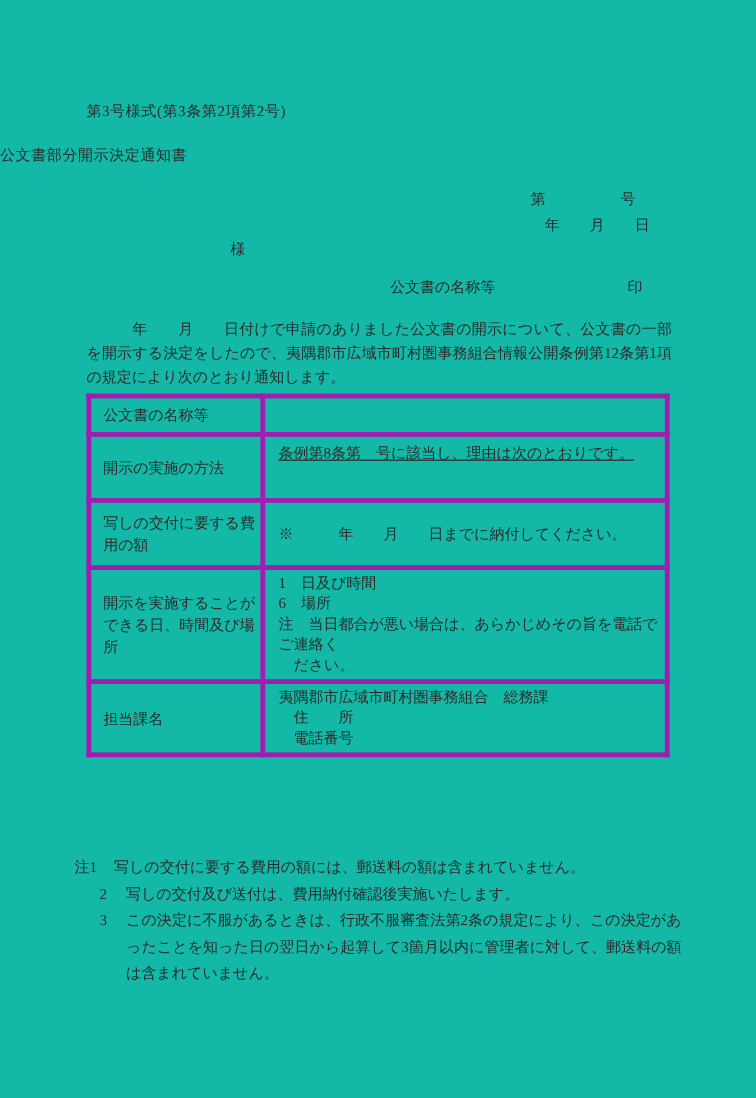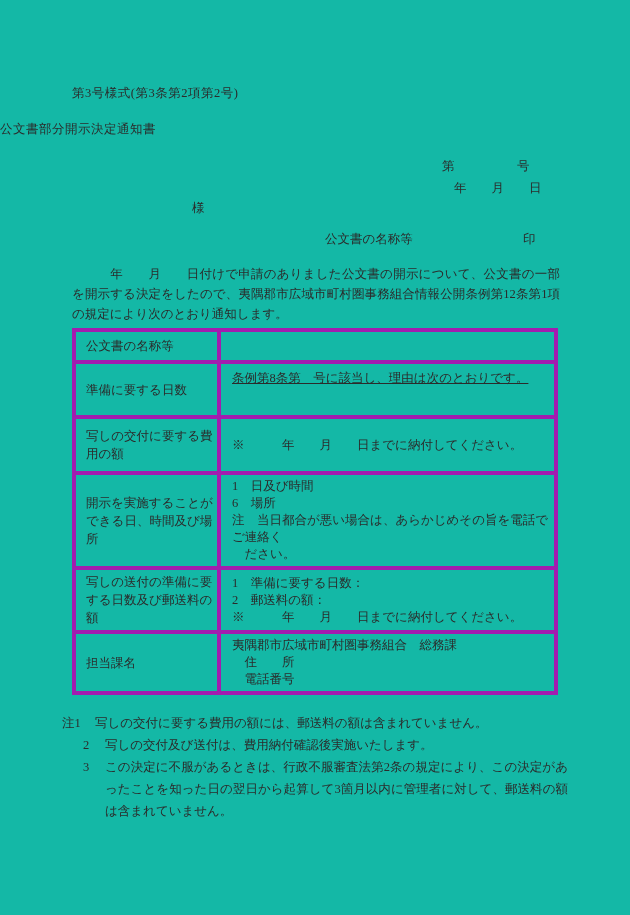--- a/index.html
+++ b/index.html
@@ -87,39 +87,33 @@
 
   <div class="abs body-paragraph">　　　年　　月　　日付けで申請のありました公文書の開示について、公文書の一部を開示する決定をしたので、夷隅郡市広域市町村圏事務組合情報公開条例第12条第1項の規定により次のとおり通知します。</div>
 
   <table class="details">
     <tbody>
       <tr class="r1">
         <td class="lbl">公文書の名称等</td>
         <td class="val"></td>
       </tr>
       <tr class="r3">
-        <td class="lbl">準備に要する日数</td>
+        <td class="lbl">開示の実施の方法</td>
         <td class="val">条例第8条第　号に該当し、理由は次のとおりです。</td>
       </tr>
       <tr class="r4">
         <td class="lbl">写しの交付に要する費用の額</td>
         <td class="val">※　　　年　　月　　日までに納付してください。</td>
       </tr>
       <tr class="r5">
         <td class="lbl">開示を実施することができる日、時間及び場所</td>
         <td class="val">1　日及び時間
 6　場所
 注　当日都合が悪い場合は、あらかじめその旨を電話でご連絡く
 　ださい。</td>
-      </tr>
-      <tr class="r6">
-        <td class="lbl">写しの送付の準備に要する日数及び郵送料の額</td>
-        <td class="val">1　準備に要する日数：
-2　郵送料の額：
-※　　　年　　月　　日までに納付してください。</td>
       </tr>
       <tr class="r7">
         <td class="lbl">担当課名</td>
         <td class="val">夷隅郡市広域市町村圏事務組合　総務課
 　住　　所
 　電話番号</td>
       </tr>
     </tbody>
   </table>
 

